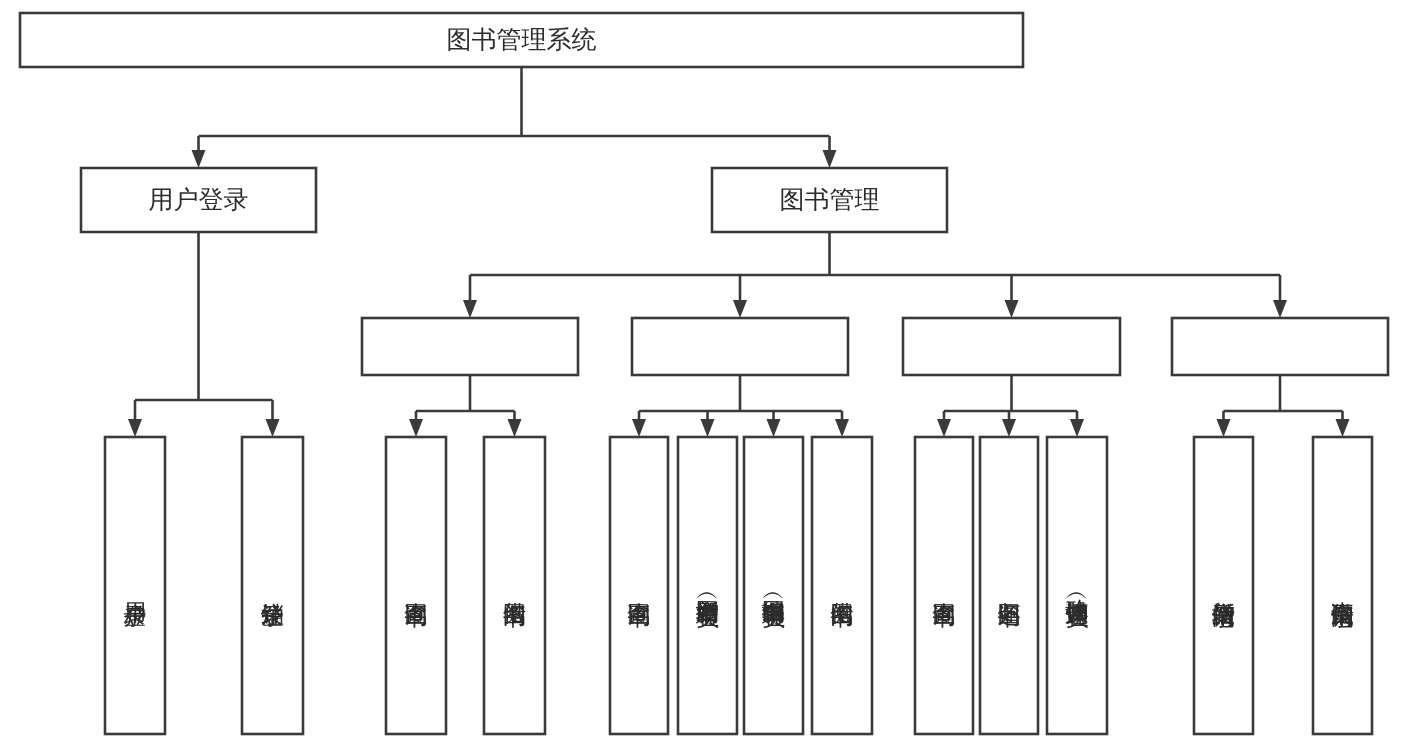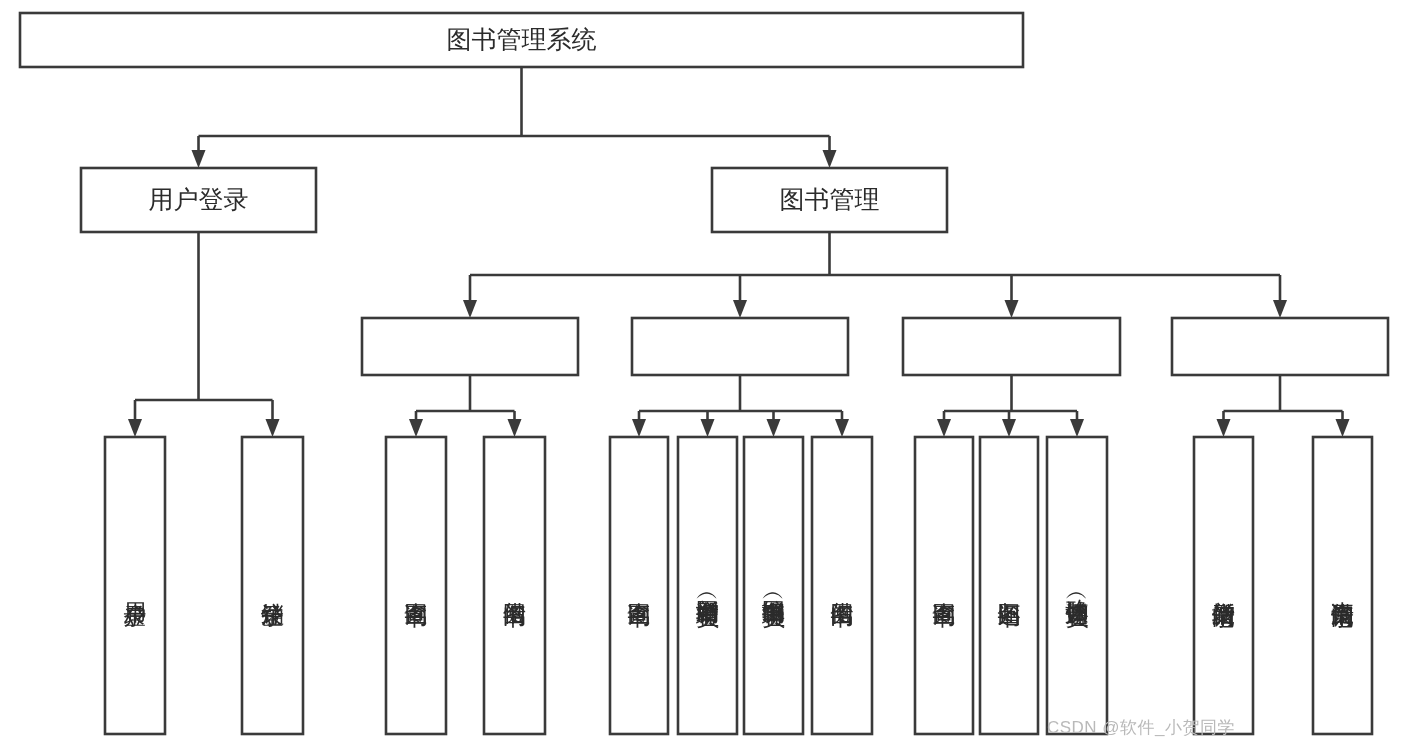--- a/index.html
+++ b/index.html
@@ -245,14 +245,13 @@
       <div class="vlabel" style="left: 610px; top: 437px; width: 58px; height: 297px; display: flex; align-items: center; justify-content: center;">查询图书</div>
       <div class="vlabel" style="left: 678px; top: 437px; width: 59px; height: 297px; display: flex; align-items: center; justify-content: center;">新增图书（管理员）</div>
       <div class="vlabel" style="left: 744px; top: 437px; width: 59px; height: 297px; display: flex; align-items: center; justify-content: center;">编辑图书（管理员）</div>
       <div class="vlabel" style="left: 812px; top: 437px; width: 60px; height: 297px; display: flex; align-items: center; justify-content: center;">借阅图书</div>
       <div class="vlabel" style="left: 915px; top: 437px; width: 58px; height: 297px; display: flex; align-items: center; justify-content: center;">查询图书</div>
       <div class="vlabel" style="left: 980px; top: 437px; width: 58px; height: 297px; display: flex; align-items: center; justify-content: center;">归还图书</div>
       <div class="vlabel" style="left: 1047px; top: 437px; width: 60px; height: 297px; display: flex; align-items: center; justify-content: center;">确认归还（管理员）</div>
       <div class="vlabel" style="left: 1194px; top: 437px; width: 59px; height: 297px; display: flex; align-items: center; justify-content: center;">新增借阅记录</div>
       <div class="vlabel" style="left: 1313px; top: 437px; width: 59px; height: 297px; display: flex; align-items: center; justify-content: center;">查询借阅记录</div>
     </div>
-  <div class="watermark">CSDN @软件_小贺同学</div>
 </div>
 
 </body></html>

